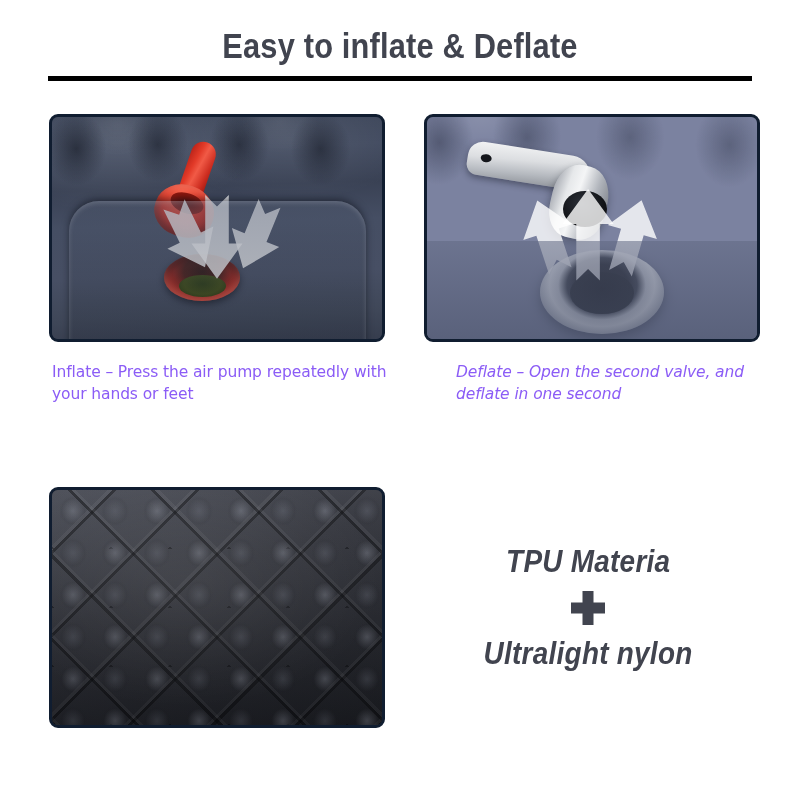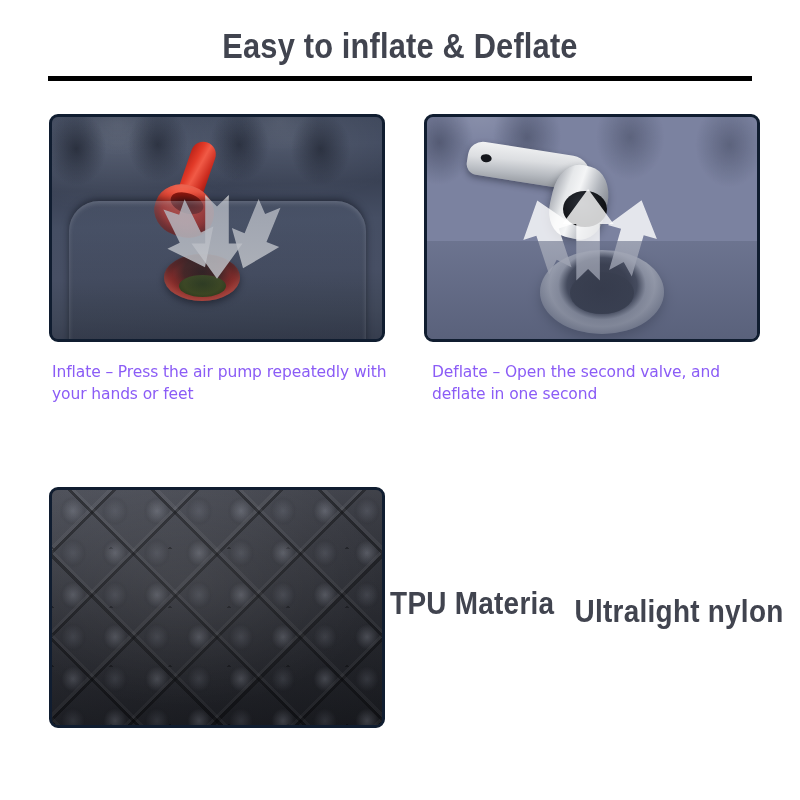--- a/index.html
+++ b/index.html
@@ -259,33 +259,34 @@
   
   .caption {
     position: absolute;
     color: #8b5cf6;
     font-size: 15.5px;
     line-height: 22px;
     font-family: "DejaVu Sans", sans-serif;
     letter-spacing: -0.1px;
   }
   #caption-inflate { left: 52px;  top: 361px; width: 340px; }
-  #caption-deflate { left: 432px; top: 361px; width: 330px; }
+  #caption-deflate { left: 456px; top: 361px; width: 330px; font-style: italic; }
 
   
   #material-block {
     position: absolute;
     left: 404px;
     top: 487px;
     width: 368px;
     height: 241px;
     display: flex;
-    flex-direction: row;
+    flex-direction: column;
     align-items: center;
     justify-content: center;
+    font-style: italic;
   }
   .material-line {
     color: #41444f;
     font-family: "Liberation Sans Narrow", "Liberation Sans", sans-serif;
     font-size: 31px;
     font-weight: bold;
     letter-spacing: 0.3px;
     white-space: nowrap;
     transform: scaleX(0.9);
   }

